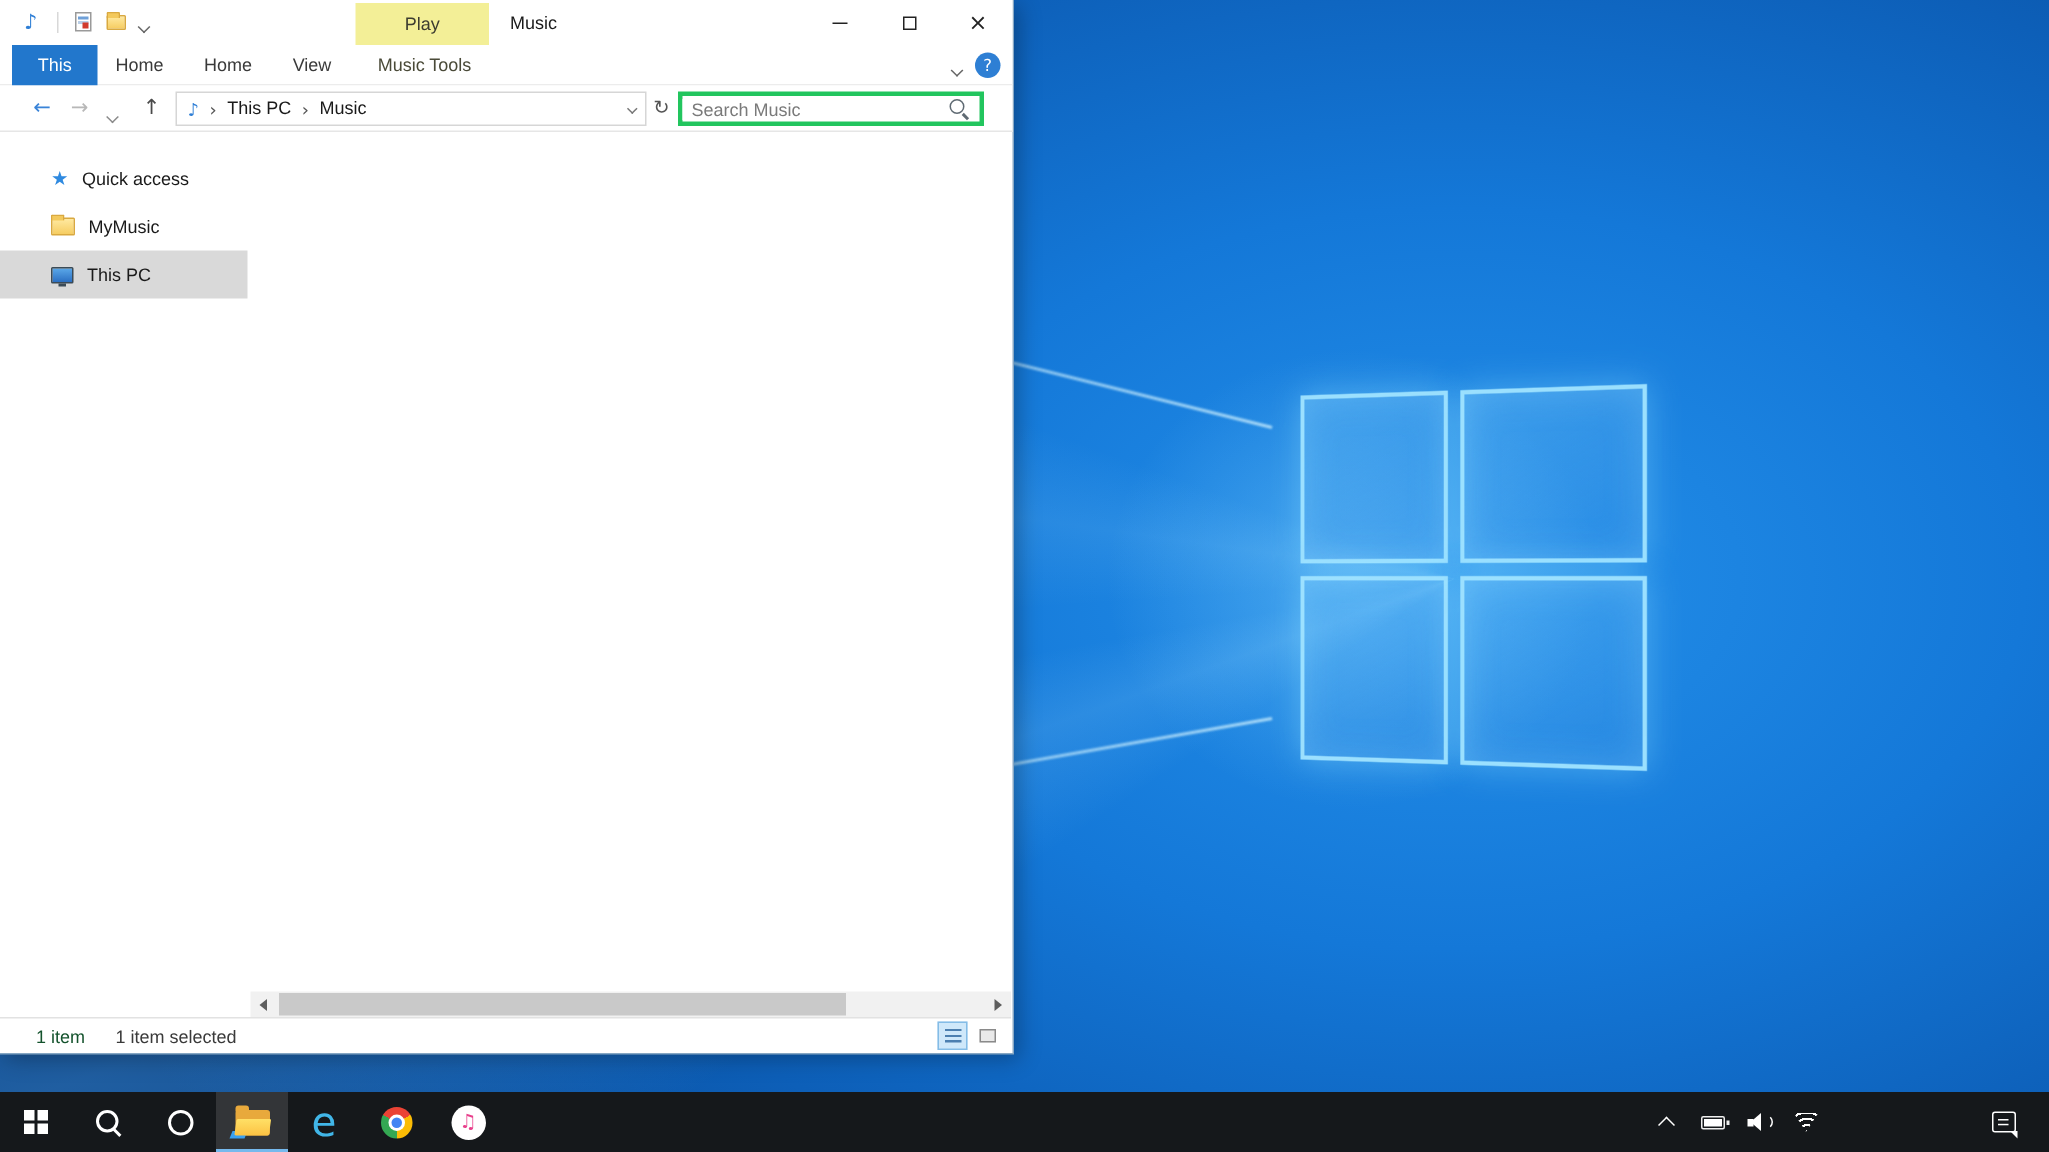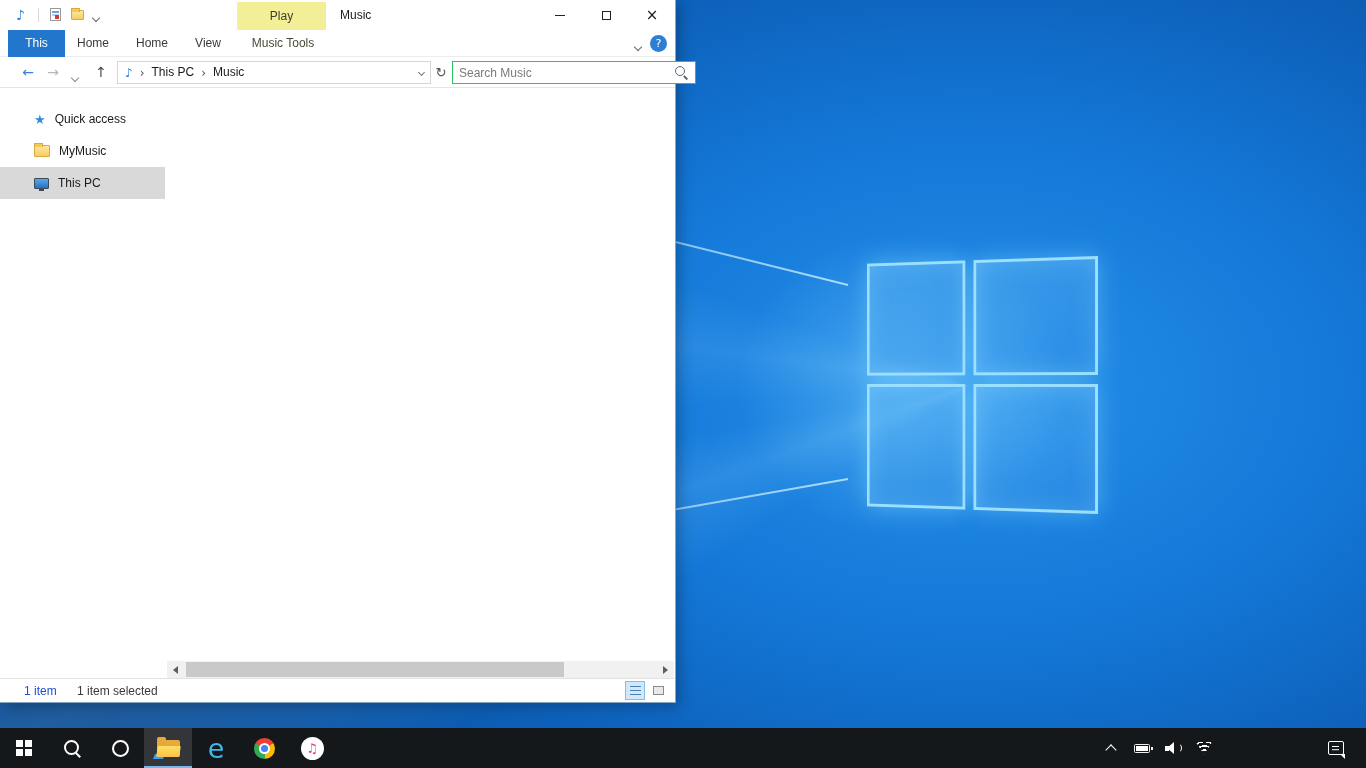--- a/index.html
+++ b/index.html
@@ -74,21 +74,21 @@
   .nav-chev{left:72px;top:13px;position:absolute}
   .nav-chev .chev{border-color:#8a8a8a}
   .nav-up{left:90px;width:22px;color:#4a4a4a}
   .addr-box{position:absolute;left:117px;top:4px;width:314px;height:23px;border:1px solid #d6d6d6;background:#fff;display:flex;align-items:center}
   .addr-ico{margin:0 6px 0 7px;color:#2f7fd6;font-size:12px}
   .crumb{padding:0 6px;color:#1a1a1a;line-height:21px}
   .crumb-sep{color:#555;padding:0 1px;font-size:12px}
   .addr-drop{margin-left:auto;width:18px;display:flex;justify-content:center}
   .addr-drop .chev{border-color:#777;width:5px;height:5px}
   .refresh-btn{position:absolute;left:432px;top:0;width:18px;height:31px;line-height:31px;text-align:center;color:#555;font-size:13px}
-  .search-box{position:absolute;left:452px;top:4px;width:244px;height:23px;border:1px solid #22c55e;background:#fff;display:flex;align-items:center}
+  .search-box{position:absolute;left:452px;top:4px;width:204px;height:23px;border:3px solid #22c55e;background:#fff;display:flex;align-items:center}
   .search-box input{flex:1;border:none;outline:none;font:inherit;font-size:12px;padding:0 6px;color:#1a1a1a;min-width:0}
   .search-box input::placeholder{color:#7a7a7a}
   .mag{position:relative;width:15px;height:15px;margin-right:6px;flex:0 0 auto}
   .mag::before{content:"";position:absolute;left:1px;top:1px;width:8px;height:8px;border:1.5px solid #5f6a73;border-radius:50%}
   .mag::after{content:"";position:absolute;left:10px;top:10px;width:5px;height:1.5px;background:#5f6a73;transform:rotate(45deg);transform-origin:left center}
 
   
   .win-body{position:absolute;left:0;top:89px;width:674px;bottom:24px;background:#fff}
   .sidebar{position:absolute;left:0;top:0;width:165px;bottom:0;padding-top:14px}
   .side-item{position:relative;height:32px;display:flex;align-items:center;padding-left:34px;gap:9px}
@@ -115,21 +115,21 @@
   
   .hscroll{position:absolute;left:167px;right:1px;bottom:24px;height:17px;background:#f1f1f1;z-index:5}
   .sb-arrow{position:absolute;top:0;width:17px;height:17px;display:flex;align-items:center;justify-content:center}
   .sb-left{left:0}.sb-right{right:0}
   .tri-l{width:0;height:0;border-top:4px solid transparent;border-bottom:4px solid transparent;border-right:5px solid #5e5e5e}
   .tri-r{width:0;height:0;border-top:4px solid transparent;border-bottom:4px solid transparent;border-left:5px solid #5e5e5e}
   .sb-thumb{position:absolute;left:19px;top:1px;width:378px;height:15px;background:#c9c9c9}
 
   
   .statusbar{position:absolute;left:0;bottom:0;width:674px;height:24px;background:#fff;border-top:1px solid #e2e2e2}
-  .st-count{position:absolute;left:24px;top:0;height:24px;line-height:24px;color:#1d4ed8}
+  .st-count{position:absolute;left:24px;top:0;height:24px;line-height:24px;color:#14532d}
   .st-sel{position:absolute;left:77px;top:0;height:24px;line-height:24px;color:#3a3a3a}
   .view-btns{position:absolute;right:6px;top:2px;display:flex;gap:3px}
   .view-btn{width:20px;height:19px;display:flex;align-items:center;justify-content:center;border:1px solid transparent}
   .view-btn.active{background:#cfe8fa;border-color:#84bce6}
   .g-details{width:11px;height:9px;background:repeating-linear-gradient(to bottom,#4c7fb0 0 1.5px,transparent 1.5px 3.8px)}
   .g-thumbs{width:11px;height:9px;border:1.4px solid #8a8a8a;background:#e9e9e9}
 
   
   .taskbar{position:absolute;left:0;bottom:0;width:1366px;height:40px;background:#15181b;z-index:50;display:flex}
   .tb-btn{width:48px;height:40px;display:flex;align-items:center;justify-content:center;position:relative}

